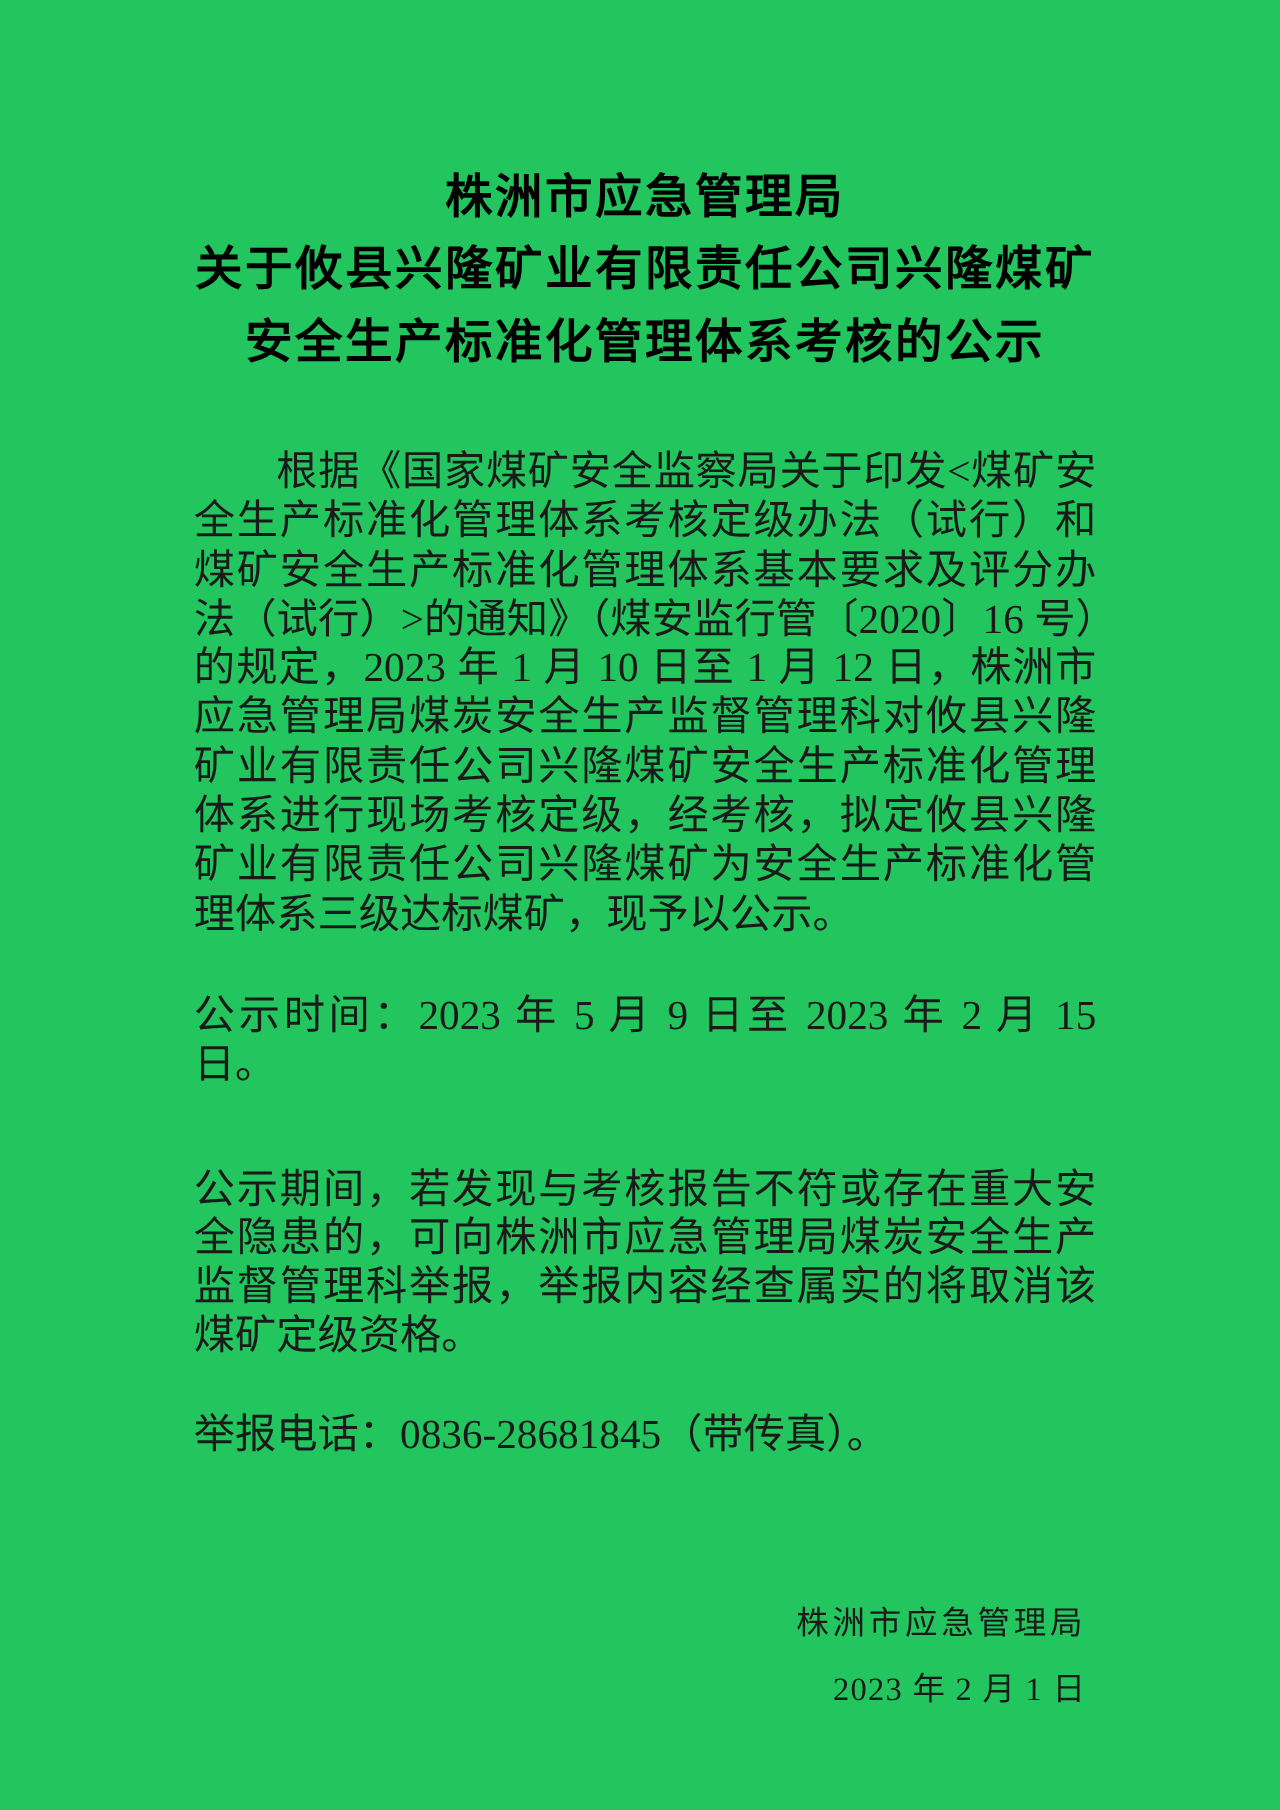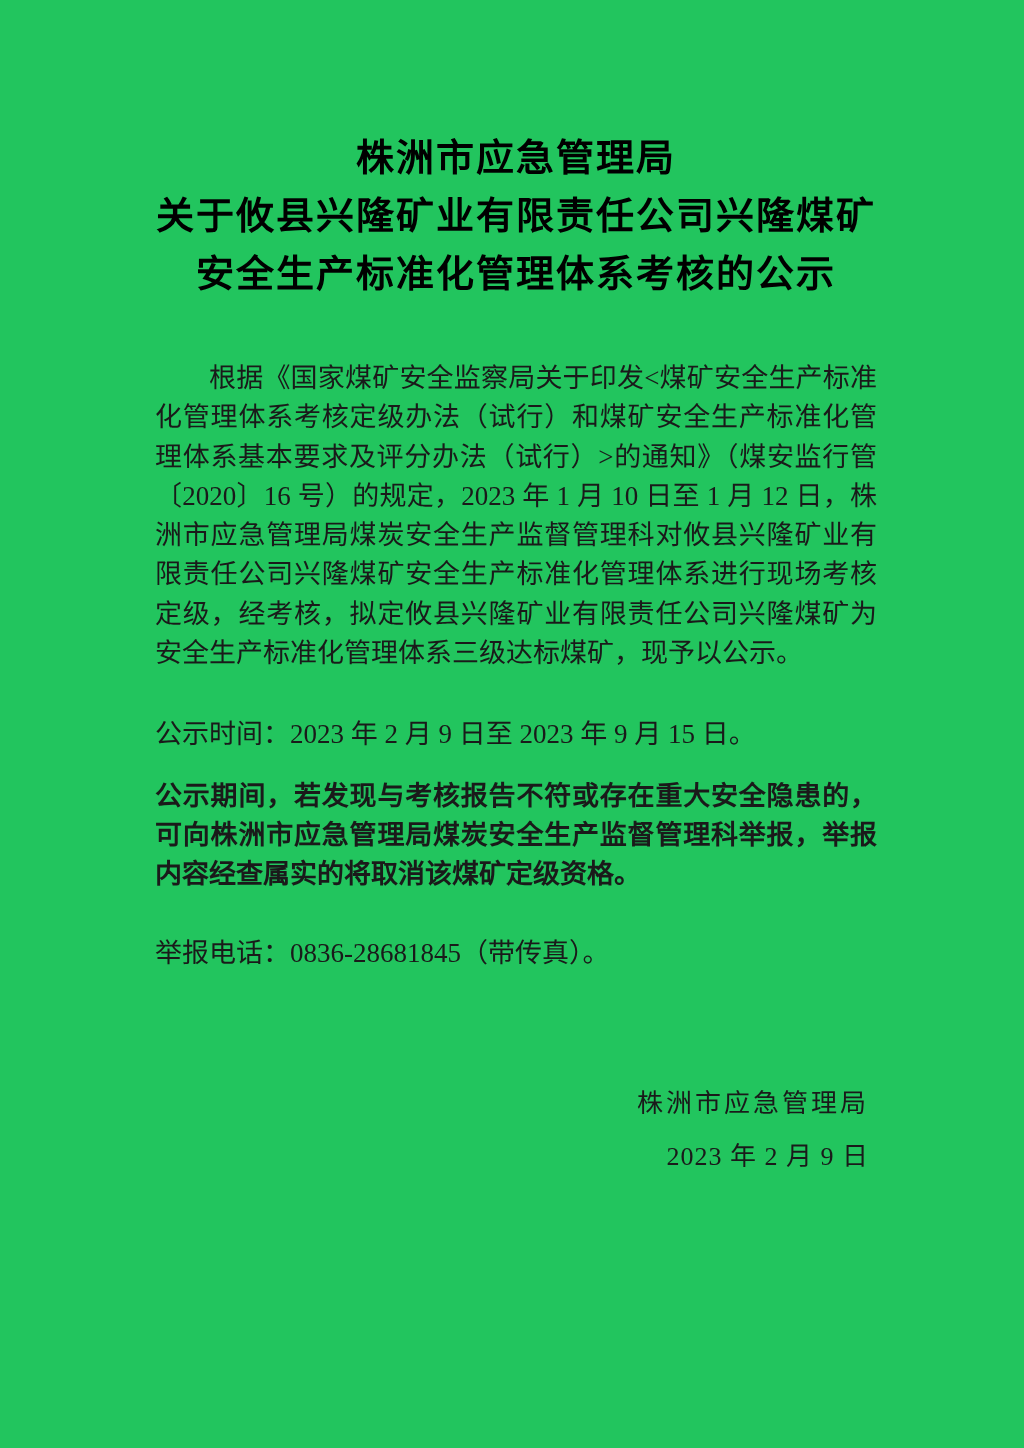--- a/index.html
+++ b/index.html
@@ -27,36 +27,35 @@
     font-size: 38px;
     line-height: 58px;
     font-weight: bold;
     color: #000000;
     text-align: center;
     letter-spacing: 2px;
     white-space: pre-line;
   }
   .para {
     margin: 0;
-    font-size: 27px;
+    font-size: 33px;
     line-height: 39.3px;
     text-align: justify;
     text-justify: inter-ideograph;
     color: #1a1a1a;
   }
   .para-basis {
     margin-top: 56px;
     text-indent: 2em;
   }
   .para-time {
     margin-top: 42px;
   }
   .para-notice {
-    margin-top: 22px;
-    font-weight: bold;
+    margin-top: 60px;
   }
   .para-phone {
     margin-top: 39px;
   }
   .signature {
     margin-top: 104px;
     text-align: right;
     padding-right: 8px;
     font-size: 26px;
     line-height: 53px;
@@ -74,25 +73,25 @@
 
 <div class="page">
   <div class="content">
 
     <h1 class="doc-title">株洲市应急管理局
 关于攸县兴隆矿业有限责任公司兴隆煤矿
 安全生产标准化管理体系考核的公示</h1>
 
     <p class="para para-basis">根据《国家煤矿安全监察局关于印发&lt;煤矿安全生产标准化管理体系考核定级办法（试行）和煤矿安全生产标准化管理体系基本要求及评分办法（试行）&gt;的通知》（煤安监行管〔2020〕16 号）的规定，2023 年 1 月 10 日至 1 月 12 日，株洲市应急管理局煤炭安全生产监督管理科对攸县兴隆矿业有限责任公司兴隆煤矿安全生产标准化管理体系进行现场考核定级，经考核，拟定攸县兴隆矿业有限责任公司兴隆煤矿为安全生产标准化管理体系三级达标煤矿，现予以公示。</p>
 
-    <p class="para para-time">公示时间：2023 年 2 月 9 日至 2023 年 9 月 15 日。</p>
+    <p class="para para-time">公示时间：2023 年 5 月 9 日至 2023 年 2 月 15 日。</p>
 
     <p class="para para-notice">公示期间，若发现与考核报告不符或存在重大安全隐患的，可向株洲市应急管理局煤炭安全生产监督管理科举报，举报内容经查属实的将取消该煤矿定级资格。</p>
 
     <p class="para para-phone">举报电话：0836-28681845（带传真）。</p>
 
     <div class="signature">
       <div class="agency">株洲市应急管理局</div>
-      <div class="date">2023 年 2 月 9 日</div>
+      <div class="date">2023 年 2 月 1 日</div>
     </div>
 
   </div>
 </div>
 
 </body></html>

